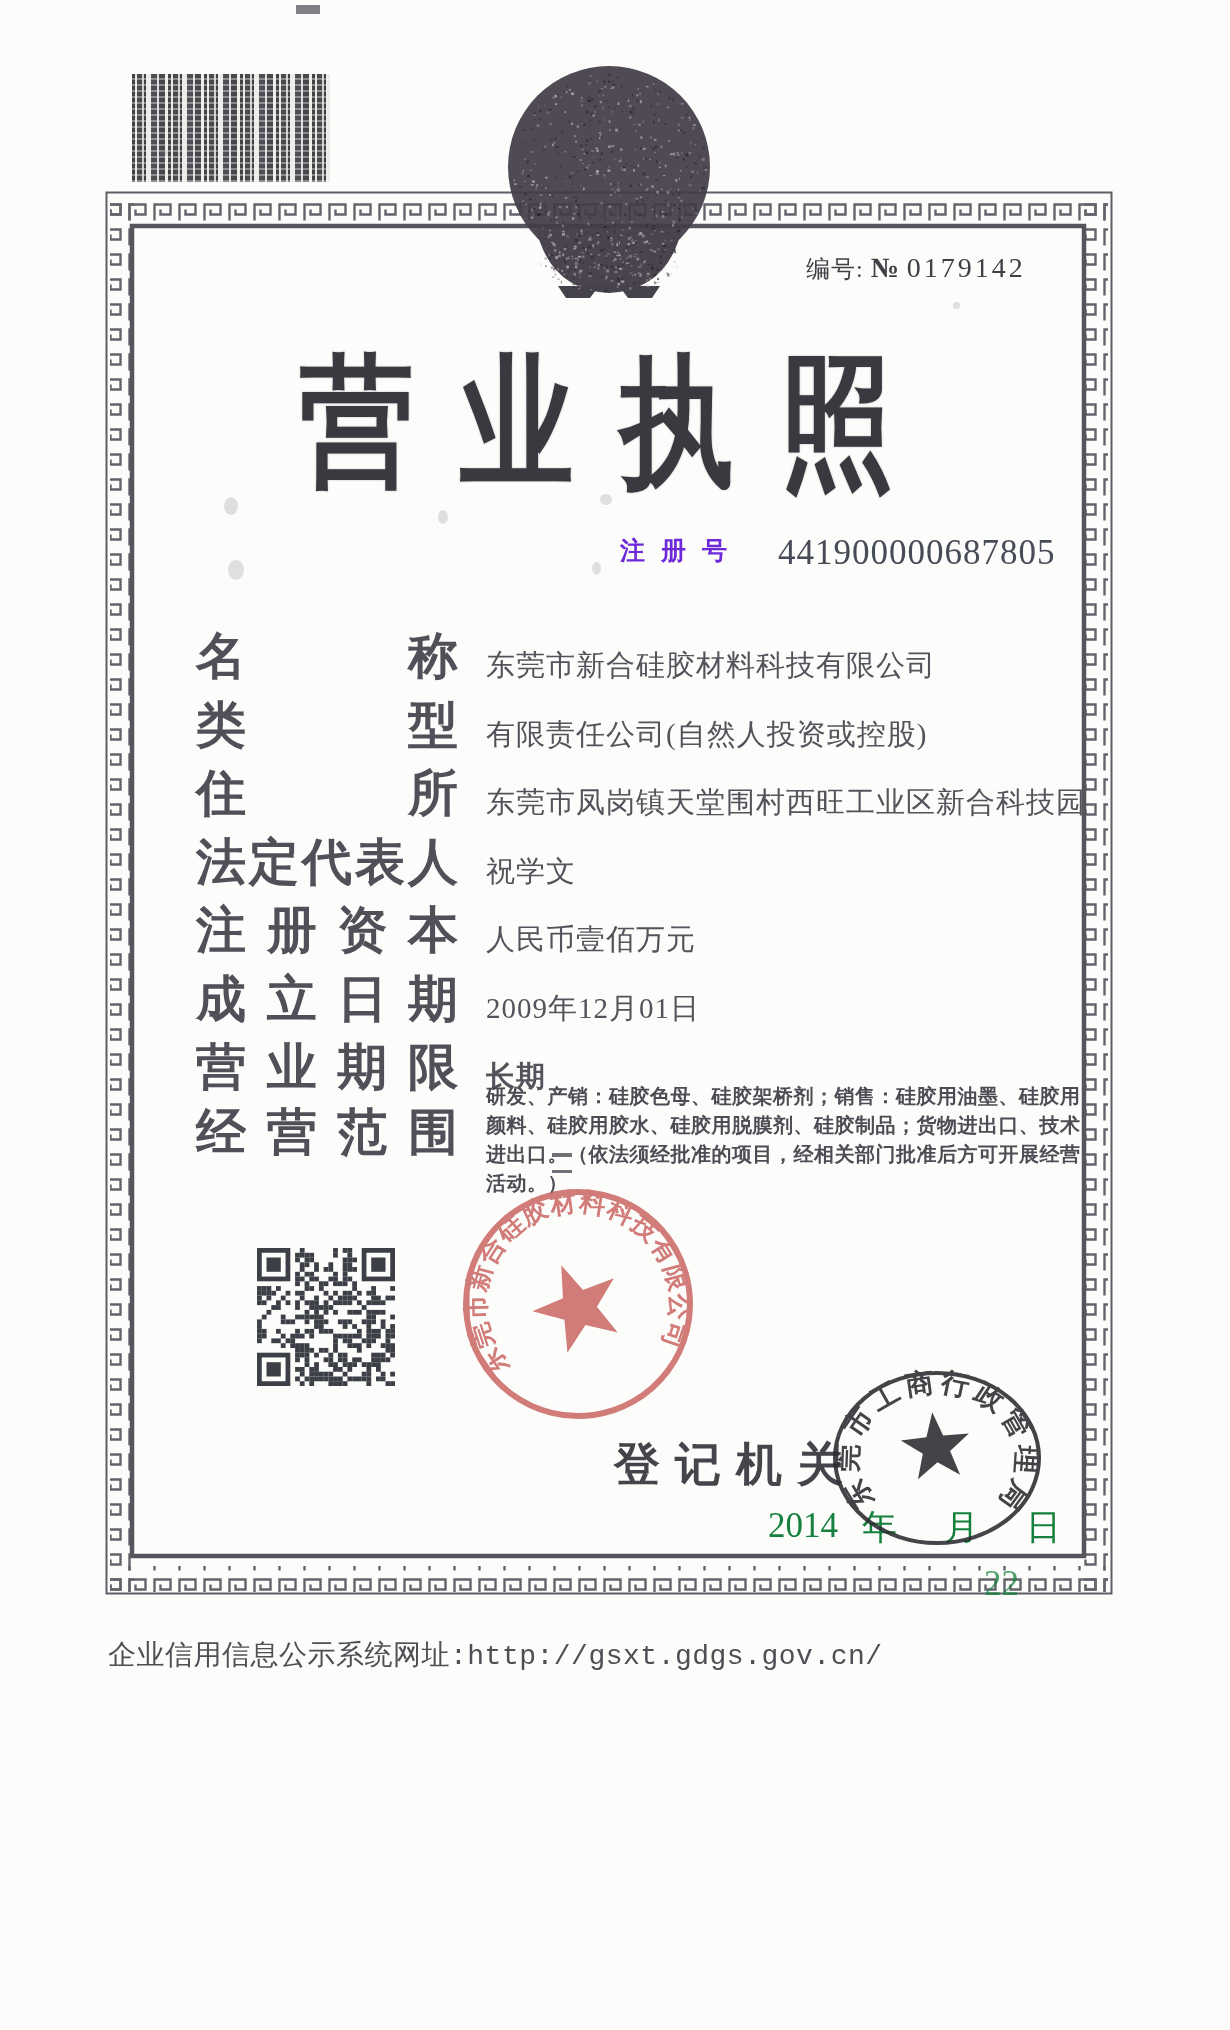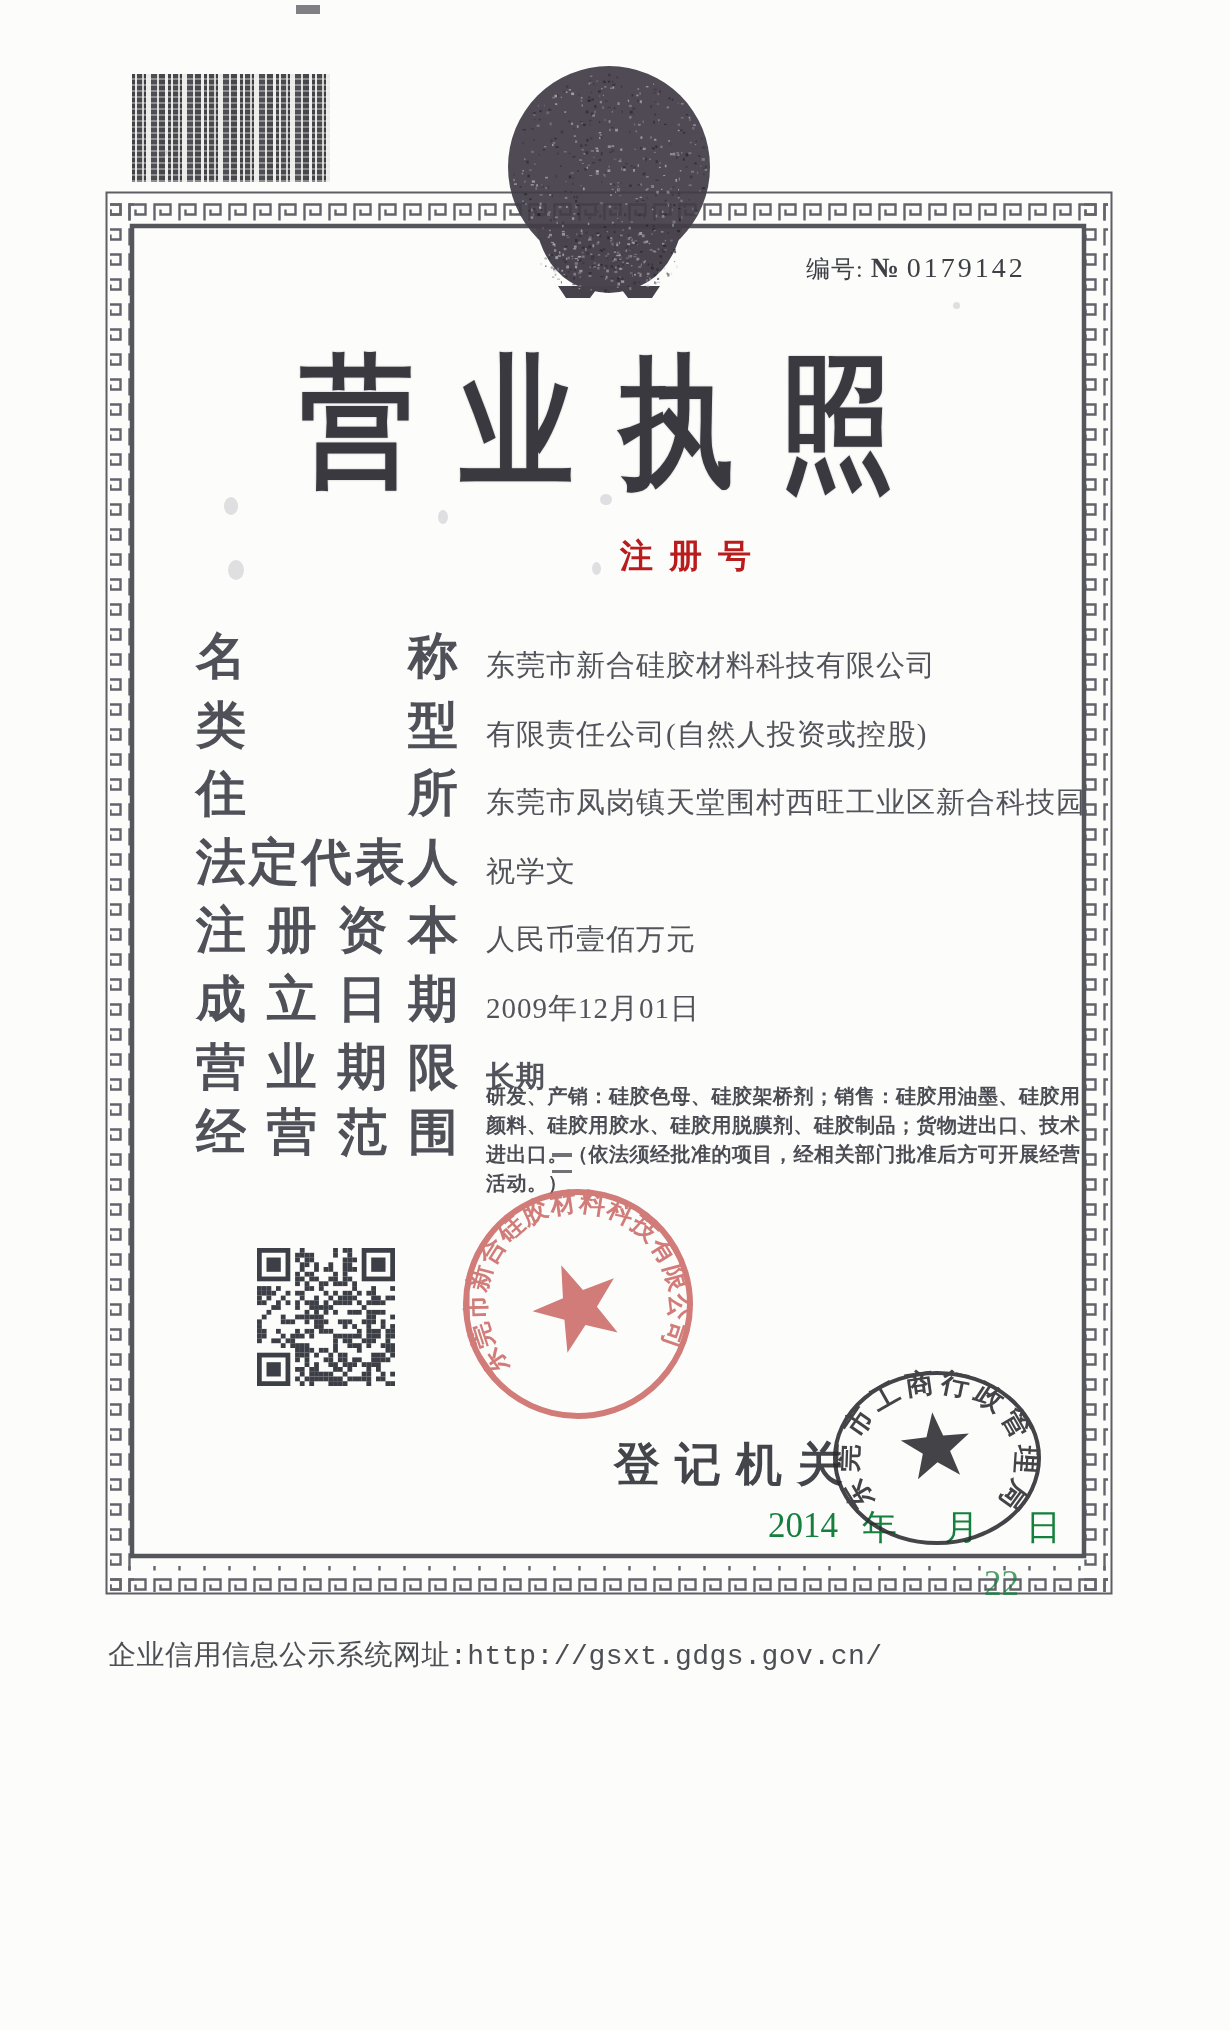--- a/index.html
+++ b/index.html
@@ -21,21 +21,21 @@
 
   .serial{left:806px;top:252px;font-size:24px;color:#3e4046;letter-spacing:1px;}
   .serial .nosym{font-weight:bold;font-size:28px;}
   .serial .num{font-size:28px;letter-spacing:3px;}
 
   .title{left:300px;top:352px;font-size:142px;line-height:1;font-weight:900;
          letter-spacing:58px;color:#3a393f;transform:scaleX(.8);transform-origin:left top;
          white-space:nowrap;font-family:"Liberation Serif","DejaVu Serif",serif;
          text-shadow:0 0 2px rgba(58,57,63,.4);}
 
-  .regno-label{left:620px;top:534px;font-size:33px;letter-spacing:16px;color:#b91c1c;font-weight:600;}
+  .regno-label{left:620px;top:534px;font-size:25px;letter-spacing:16px;color:#6d28d9;font-weight:600;}
   .regno-value{left:778px;top:533px;font-size:35px;letter-spacing:1px;color:#464b57;}
 
   .flabel{position:absolute;left:196px;width:262px;font-size:50px;line-height:1.15;
           color:#4f5058;font-weight:600;text-align:justify;text-align-last:justify;}
   .fvalue{position:absolute;left:486px;font-size:29px;letter-spacing:1px;color:#53545b;white-space:nowrap;}
   .scope{white-space:normal;width:614px;font-size:20px;line-height:29px;letter-spacing:.5px;
          color:#4c4d54;font-weight:600;}
 
   .registrar{left:614px;top:1434px;font-size:46px;letter-spacing:15px;color:#44454b;font-weight:600;}
   .dpart{font-size:35px;color:#15803d;}
@@ -791,20 +791,21 @@
 
   <div class="abs serial">
     <span>编号:</span>
     <span class="nosym">№</span>
     <span class="num">0179142</span>
   </div>
 
   <div class="abs title">营业执照</div>
 
   <div class="abs regno-label">注册号</div>
+  <div class="abs regno-value">441900000687805</div>
 
   <div>
     <span class="flabel" style="top:628px;">名称</span>
     <span class="fvalue" style="top:646px;">东莞市新合硅胶材料科技有限公司</span>
   </div>
   <div>
     <span class="flabel" style="top:697px;">类型</span>
     <span class="fvalue" style="top:715px;">有限责任公司(自然人投资或控股)</span>
   </div>
   <div>

